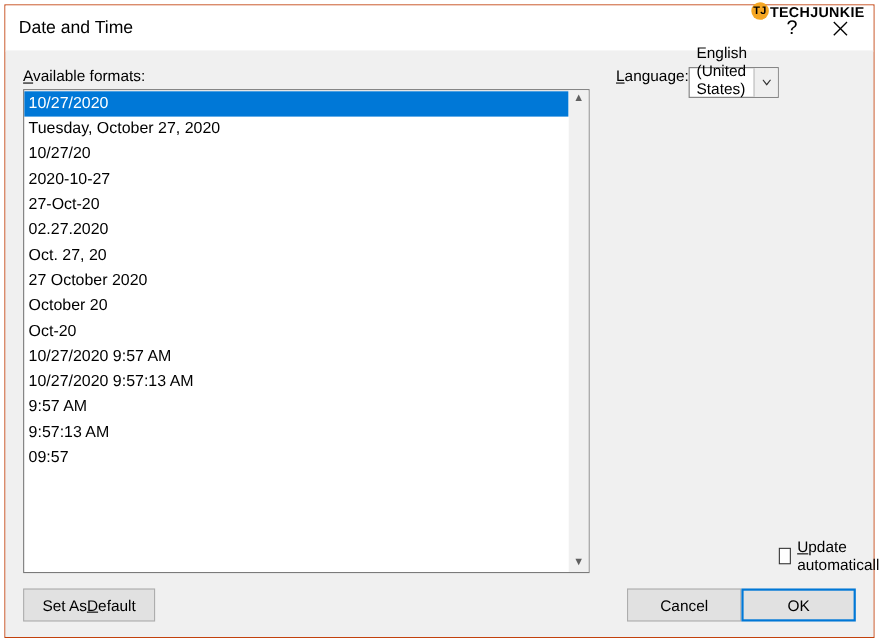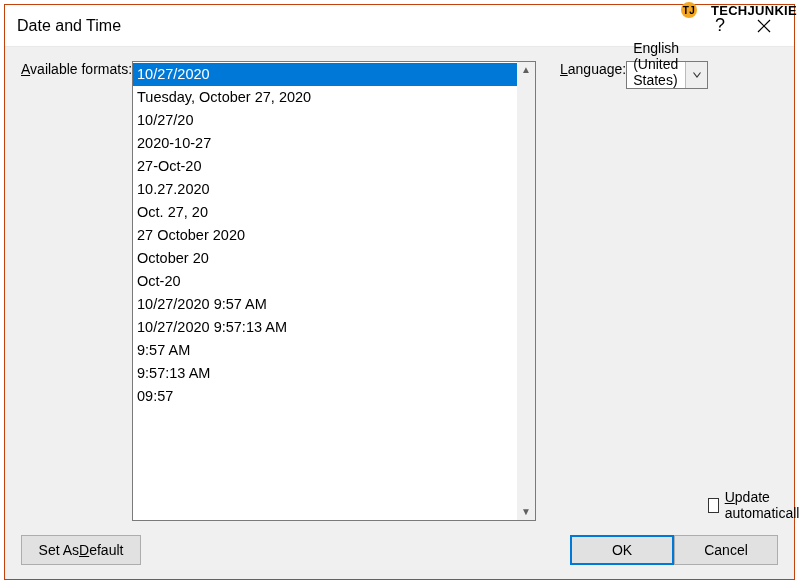--- a/index.html
+++ b/index.html
@@ -9,28 +9,28 @@
     font-size: 14px;
     color: #000;
     background: #fff;
     width: 799px;
     height: 584px;
     position: relative;
   }
   .watermark {
     position: absolute;
     top: 2px;
-    right: 2px;
+    right: 13px;
     font-size: 13px;
     font-weight: 700;
     color: #000;
     letter-spacing: 0.3px;
     display: flex;
     align-items: center;
-    gap: 14px;
+    gap: 1px;
     z-index: 10;
   }
   .watermark .tj-logo {
     width: 16px;
     height: 16px;
     border-radius: 50%;
     background: #f5a623;
     display: flex;
     align-items: center;
     justify-content: center;
@@ -81,20 +81,21 @@
   }
   .columns {
     display: flex;
     gap: 24px;
     flex: 1;
     min-height: 0;
   }
   .col-left {
     flex: 1;
     display: flex;
+    flex-direction: column;
     min-width: 0;
     justify-content: space-between;
   }
   .col-right {
     width: 218px;
     display: flex;
     flex-direction: row;
   }
   .label {
     font-size: 14px;
@@ -228,21 +229,21 @@
         <div class="label">
           <span class="under">A</span><span>vailable formats:</span>
         </div>
         <div class="listbox-wrap">
           <div class="listbox" id="formats-list">
               <div class="item selected">10/27/2020</div>
               <div class="item">Tuesday, October 27, 2020</div>
               <div class="item">10/27/20</div>
               <div class="item">2020-10-27</div>
               <div class="item">27-Oct-20</div>
-              <div class="item">10.27.2020</div>
+              <div class="item">02.27.2020</div>
               <div class="item">Oct. 27, 20</div>
               <div class="item">27 October 2020</div>
               <div class="item">October 20</div>
               <div class="item">Oct-20</div>
               <div class="item">10/27/2020 9:57 AM</div>
               <div class="item">10/27/2020 9:57:13 AM</div>
               <div class="item">9:57 AM</div>
               <div class="item">9:57:13 AM</div>
               <div class="item">09:57</div>
             </div>
@@ -276,17 +277,17 @@
 
     </div>
 
     <div class="footer">
       <button class="btn setdefault">
         <span>Set As </span>
           <span class="under">D</span>
           <span>efault</span>
       </button>
       <div class="spacer"></div>
+      <button class="btn">Cancel</button>
       <button class="btn default">OK</button>
-      <button class="btn">Cancel</button>
     </div>
   </div>
 </div>
 
 </body></html>

